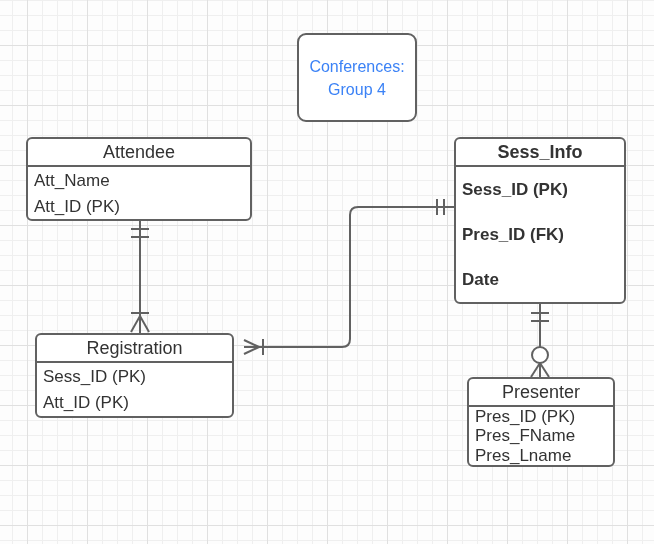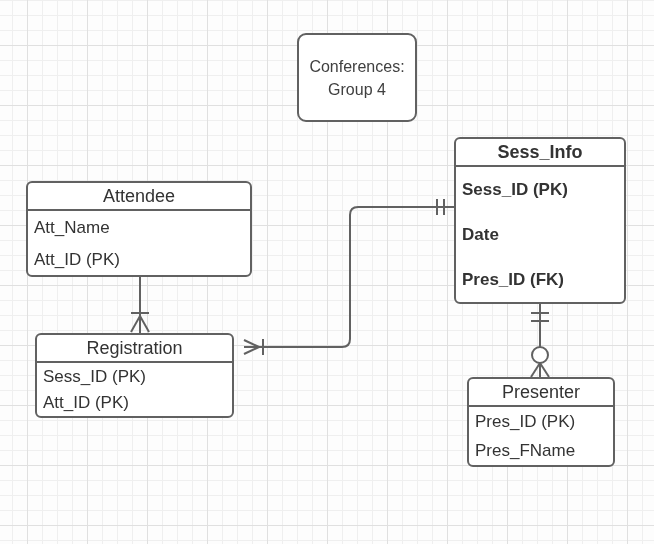--- a/index.html
+++ b/index.html
@@ -50,21 +50,21 @@
     white-space: nowrap;
     text-align: center;
   }
   .note-box {
     position: absolute;
     box-sizing: border-box;
     left: 297px; top: 33px; width: 120px; height: 89px;
     background: #ffffff;
     border: 2px solid #616161;
     border-radius: 9px;
-    color: #404040;
+    color: #3b82f6;
     display: flex;
     flex-direction: column;
     align-items: center;
     justify-content: center;
     font-size: 16px;
     line-height: 23px;
     text-align: center;
   }
   #connector-layer {
     position: absolute;
@@ -118,38 +118,39 @@
         <path d="M540 363 L549 377"></path>
       </g>
     </g>
   </svg>
 
   <div class="note-box">
     <div>Conferences:</div>
     <div>Group 4</div>
   </div>
 
-  <div class="entity" style="left:26px; top:137px; width:226px; height:96px;margin-top:44px;">
+  <div class="entity" style="left:26px; top:137px; width:226px; height:84px;">
     <div class="entity-title">Attendee</div>
     <div class="entity-row">Att_Name</div>
     <div class="entity-row">Att_ID (PK)</div>
   </div>
 
   <div class="entity" style="left:454px; top:137px; width:172px; height:167px;font-weight:bold;">
     <div class="entity-title">Sess_Info</div>
     <div class="entity-row">Sess_ID (PK)</div>
+    <div class="entity-row">Pres_ID (FK)</div>
     <div class="entity-row">Date</div>
-    <div class="entity-row">Pres_ID (FK)</div>
   </div>
 
   <div class="entity" style="left:35px; top:333px; width:199px; height:85px;">
     <div class="entity-title">Registration</div>
     <div class="entity-row">Sess_ID (PK)</div>
     <div class="entity-row">Att_ID (PK)</div>
   </div>
 
   <div class="entity" style="left:467px; top:377px; width:148px; height:90px;">
     <div class="entity-title">Presenter</div>
     <div class="entity-row">Pres_ID (PK)</div>
     <div class="entity-row">Pres_FName</div>
+    <div class="entity-row">Pres_Lname</div>
   </div>
 
 </div>
 
 </body></html>

